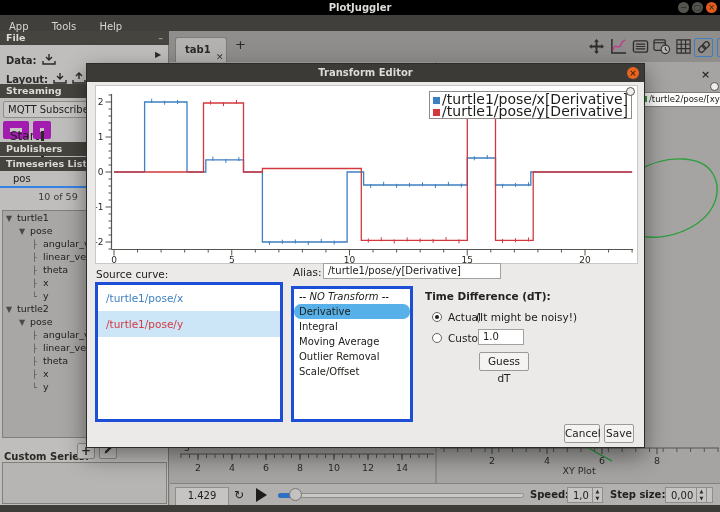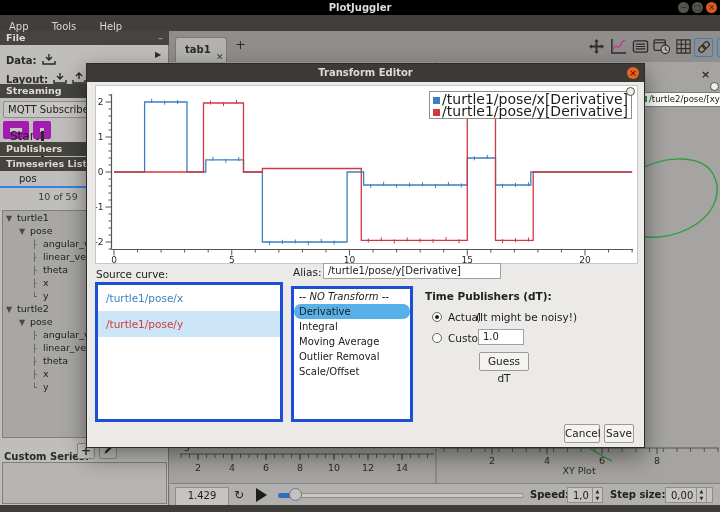--- a/index.html
+++ b/index.html
@@ -20,21 +20,21 @@
   
   .sidebar{left:0;top:31px;width:169px;height:474px;background:#bfbebc;z-index:2;border-right:1px solid #78776f;}
   .sechead{left:0;width:169px;height:14px;background:#45443f;color:#dddbd6;
     font-size:9.5px;font-weight:bold;line-height:14px;padding-left:6px;}
   .rowlabel{font-size:10px;font-weight:bold;color:#2a2a27;}
   .miniicon{display:inline-block;vertical-align:middle;}
   .combo{background:#c7c6c4;border:1px solid #8e8d8a;border-radius:2px;
     font-size:10px;color:#21211e;line-height:14px;padding:1px 4px;}
   .btn{background:#c7c6c4;border:7px solid #a21caf;border-radius:2px;
     font-size:12px;color:#21211e;text-align:center;}
-  .searchfield{border-bottom:2px solid #3584e4;font-size:10px;color:#21211e;padding:2px 19px;background:#bfbebc;}
+  .searchfield{border-bottom:2px solid #3584e4;font-size:10px;color:#21211e;padding:2px 13px;background:#bfbebc;}
   .counttext{font-size:9.5px;color:#3a3a37;text-align:center;}
   .treebox{background:#a8a7a5;border:1px solid #818078;overflow:hidden;}
   .tree-row{height:13px;line-height:13px;font-size:9.5px;color:#21211e;white-space:nowrap;}
   .tree-pre{color:#4a4a46;display:inline-block;width:11px;font-size:8px;}
   .smallbtn{width:18px;height:16px;background:#c7c6c4;border:1px solid #8e8d8a;border-radius:2px;
     text-align:center;line-height:14px;font-size:12px;font-weight:bold;color:#2a2a27;}
 
   
   .tabbar{left:169px;top:31px;width:551px;height:31px;background:#8f8e8c;z-index:1;}
   .tab{left:6px;top:6px;width:52px;height:25px;background:#b3b2b0;border:1px solid #7c7b79;border-bottom:none;
@@ -464,21 +464,21 @@
 
     <div class="abs listbox" style="left:204px;top:222px;width:122px;height:136px" id="transform-list">
         <div class="tritem italic">-- NO Transform --</div>
         <div class="tritem sel">Derivative</div>
         <div class="tritem">Integral</div>
         <div class="tritem">Moving Average</div>
         <div class="tritem">Outlier Removal</div>
         <div class="tritem">Scale/Offset</div>
       </div>
 
-    <div class="abs dlg-label" style="left:338px;top:226px;font-weight:bold">Time Publishers (dT):</div>
+    <div class="abs dlg-label" style="left:338px;top:226px;font-weight:bold">Time Difference (dT):</div>
     <div class="abs radio on" style="left:345px;top:248px"></div>
     <div class="abs dlg-label" style="left:361px;top:247px">Actual</div>
     <div class="abs dlg-label" style="left:389px;top:247px">(It might be noisy!)</div>
     <div class="abs radio" style="left:345px;top:269px"></div>
     <div class="abs dlg-label" style="left:361px;top:268px">Custom:</div>
     <div class="abs textinput" style="left:391px;top:265px;width:46px;height:16px">1.0</div>
     <div class="abs dlgbtn" style="left:392px;top:288px;width:50px;height:19px">Guess dT</div>
 
     <div class="abs dlgbtn" style="left:477px;top:360px;width:36px;height:19px">Cancel</div>
     <div class="abs dlgbtn" style="left:517px;top:360px;width:30px;height:19px">Save</div>

